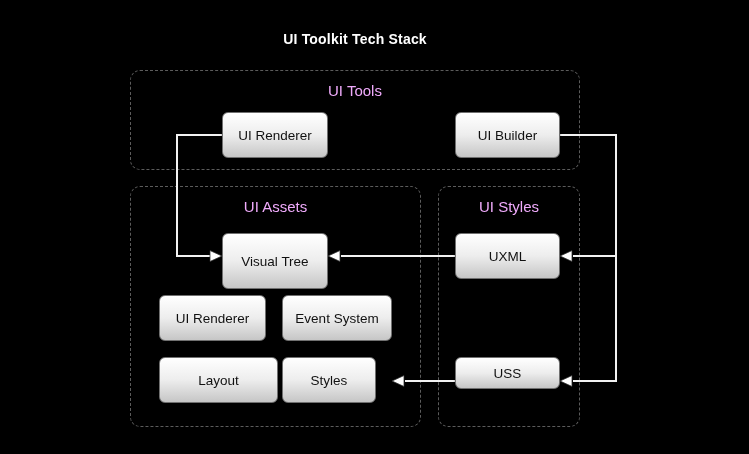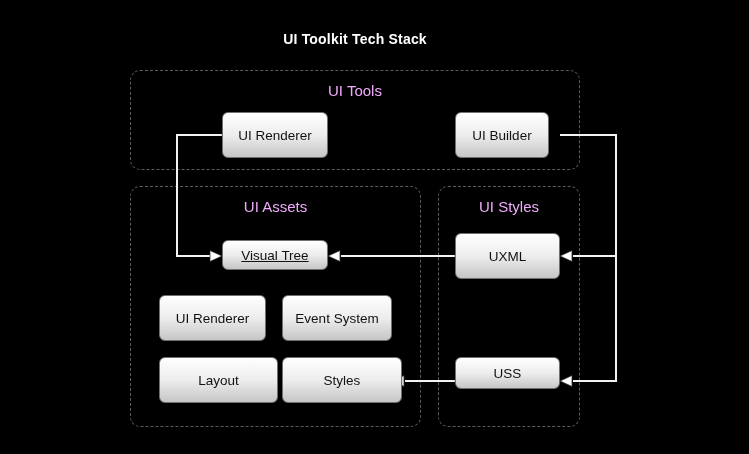--- a/index.html
+++ b/index.html
@@ -59,27 +59,27 @@
     border: 1px solid #707070;
     border-radius: 6px;
     display: flex;
     align-items: center;
     justify-content: center;
     color: #111111;
     font-size: 13.5px;
     box-shadow: 0 1px 2px rgba(0,0,0,0.6);
   }
   .n-ui-debugger  { left: 222px; top: 112px; width: 106px; height: 46px; }
-  .n-ui-builder   { left: 455px; top: 112px; width: 94px; height: 46px; }
-  .n-visual-tree  { left: 222px; top: 240px; width: 106px; height: 30px; text-decoration: underline; }
+  .n-ui-builder   { left: 455px; top: 112px; width: 105px; height: 46px; }
+  .n-visual-tree  { left: 222px; top: 233px; width: 106px; height: 56px; }
   .n-uxml         { left: 455px; top: 233px; width: 105px; height: 46px; }
   .n-ui-renderer  { left: 159px; top: 295px; width: 107px; height: 46px; }
   .n-event-system { left: 282px; top: 295px; width: 110px; height: 46px; }
   .n-layout       { left: 159px; top: 357px; width: 119px; height: 46px; }
-  .n-styles       { left: 282px; top: 357px; width: 120px; height: 46px; }
+  .n-styles       { left: 282px; top: 357px; width: 94px; height: 46px; }
   .n-uss          { left: 455px; top: 357px; width: 105px; height: 32px; }
 
   .edge-line {
     fill: none;
     stroke: #f2f2f2;
     stroke-width: 2;
   }
   .edge-arrow {
     fill: #ffffff;
     stroke: #2a2a2a;

